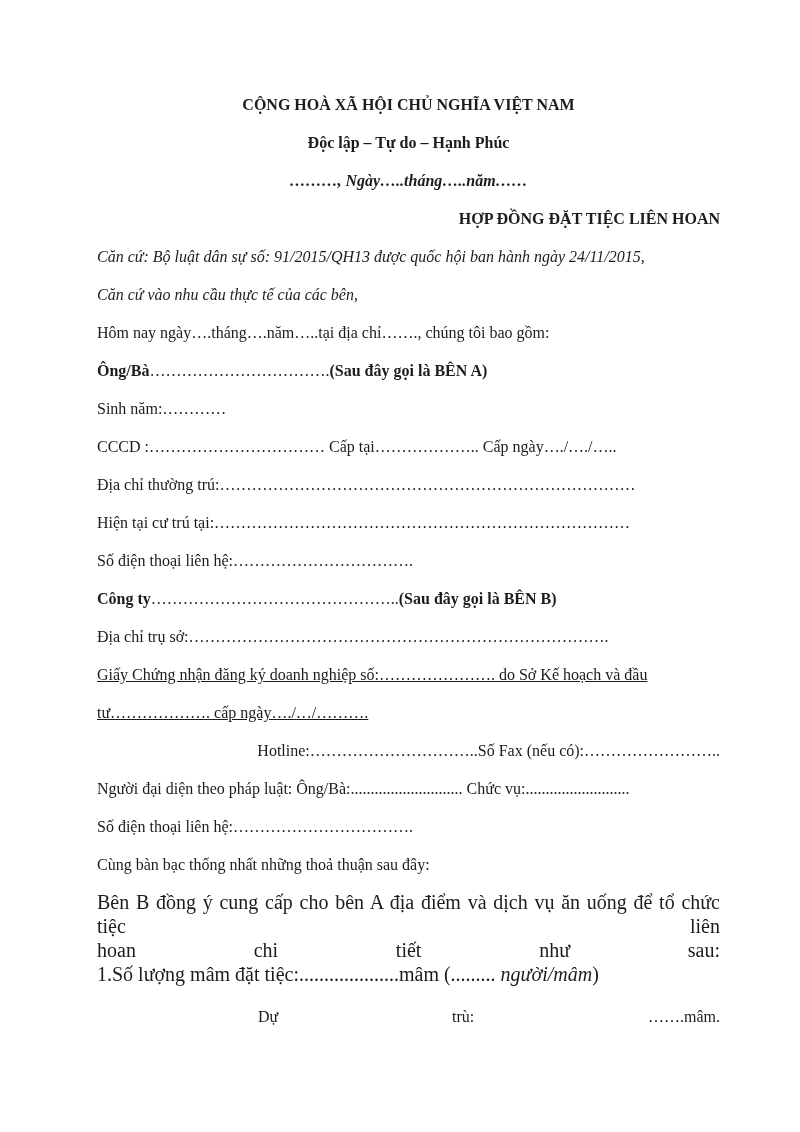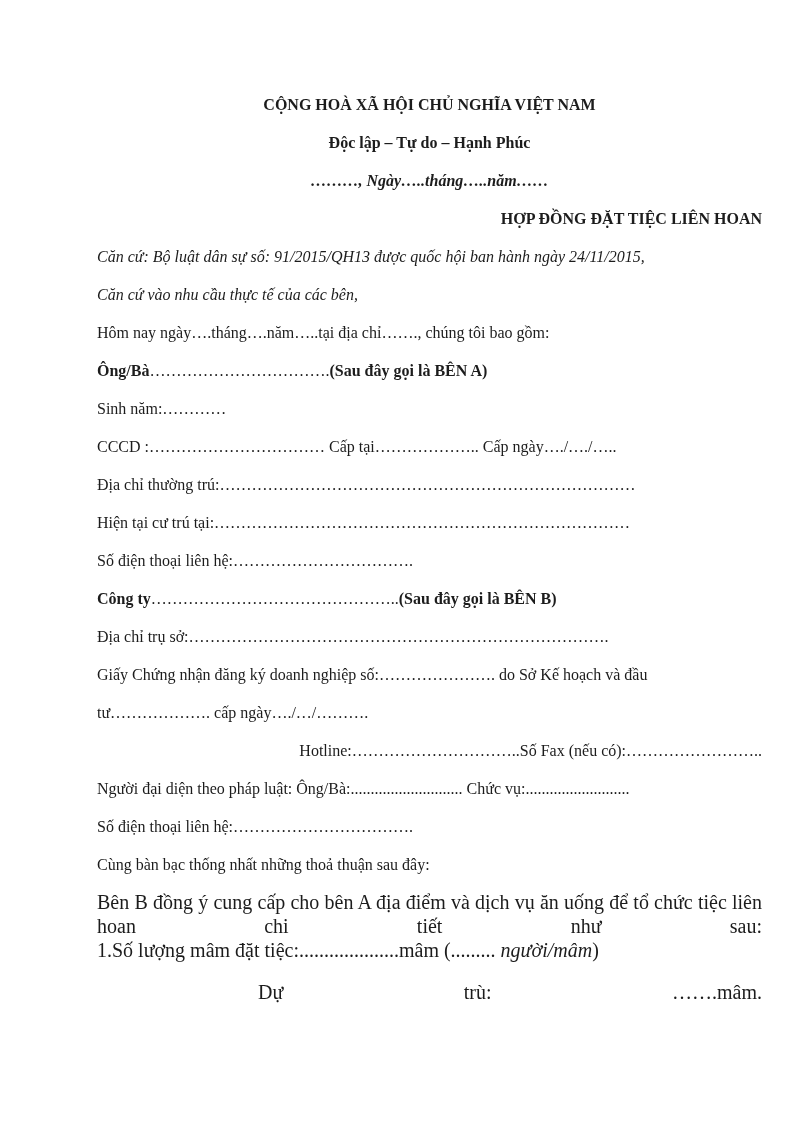--- a/index.html
+++ b/index.html
@@ -10,21 +10,21 @@
   .page {
     position: relative;
     width: 800px;
     height: 1132px;
     background: #ffffff;
     font-family: "Liberation Serif", "DejaVu Serif", serif;
     color: #1c1c1c;
     overflow: hidden;
   }
   .content {
-    padding: 92px 38px 0 97px;
+    padding: 92px 80px 0 97px;
   }
   .content p, .content .line {
     margin: 0 0 13px;
     font-size: 16px;
     line-height: 25px;
     white-space: nowrap;
   }
   .c { text-align: center; }
   .b { font-weight: bold; margin-top: 35px; }
   .i { font-style: italic; }
@@ -33,39 +33,39 @@
     line-height: 26px;
     margin-bottom: 14px;
   }
   .date-line {
     font-size: 16px;
     line-height: 26px;
     margin-bottom: 14px;
   }
   .contract-title { margin-bottom: 6px; text-align: right; }
   .wrap2 { margin: 0; }
-  .wrap2-block { margin-bottom: 13px; }
+  .wrap2-block { margin-bottom: 13px; text-decoration: underline; }
   .two-col {
     display: flex;
     justify-content: flex-end;
   }
   .art-heading { margin-bottom: 5px; }
   .tight .tline {
     font-size: 20px;
     line-height: 24px;
     margin: 0;
   }
   .jlast {
     text-align: justify;
     text-align-last: justify;
     white-space: normal;
   }
   .estimate {
     margin: 18px 0 0 161px;
-    font-size: 20px;
+    font-size: 16px;
     line-height: 25px;
   }
 </style>
 </head>
 <body>
 
 <div class="page">
   <div class="content">
 
     <p class="c b head">CỘNG HOÀ XÃ HỘI CHỦ NGHĨA VIỆT NAM</p>

